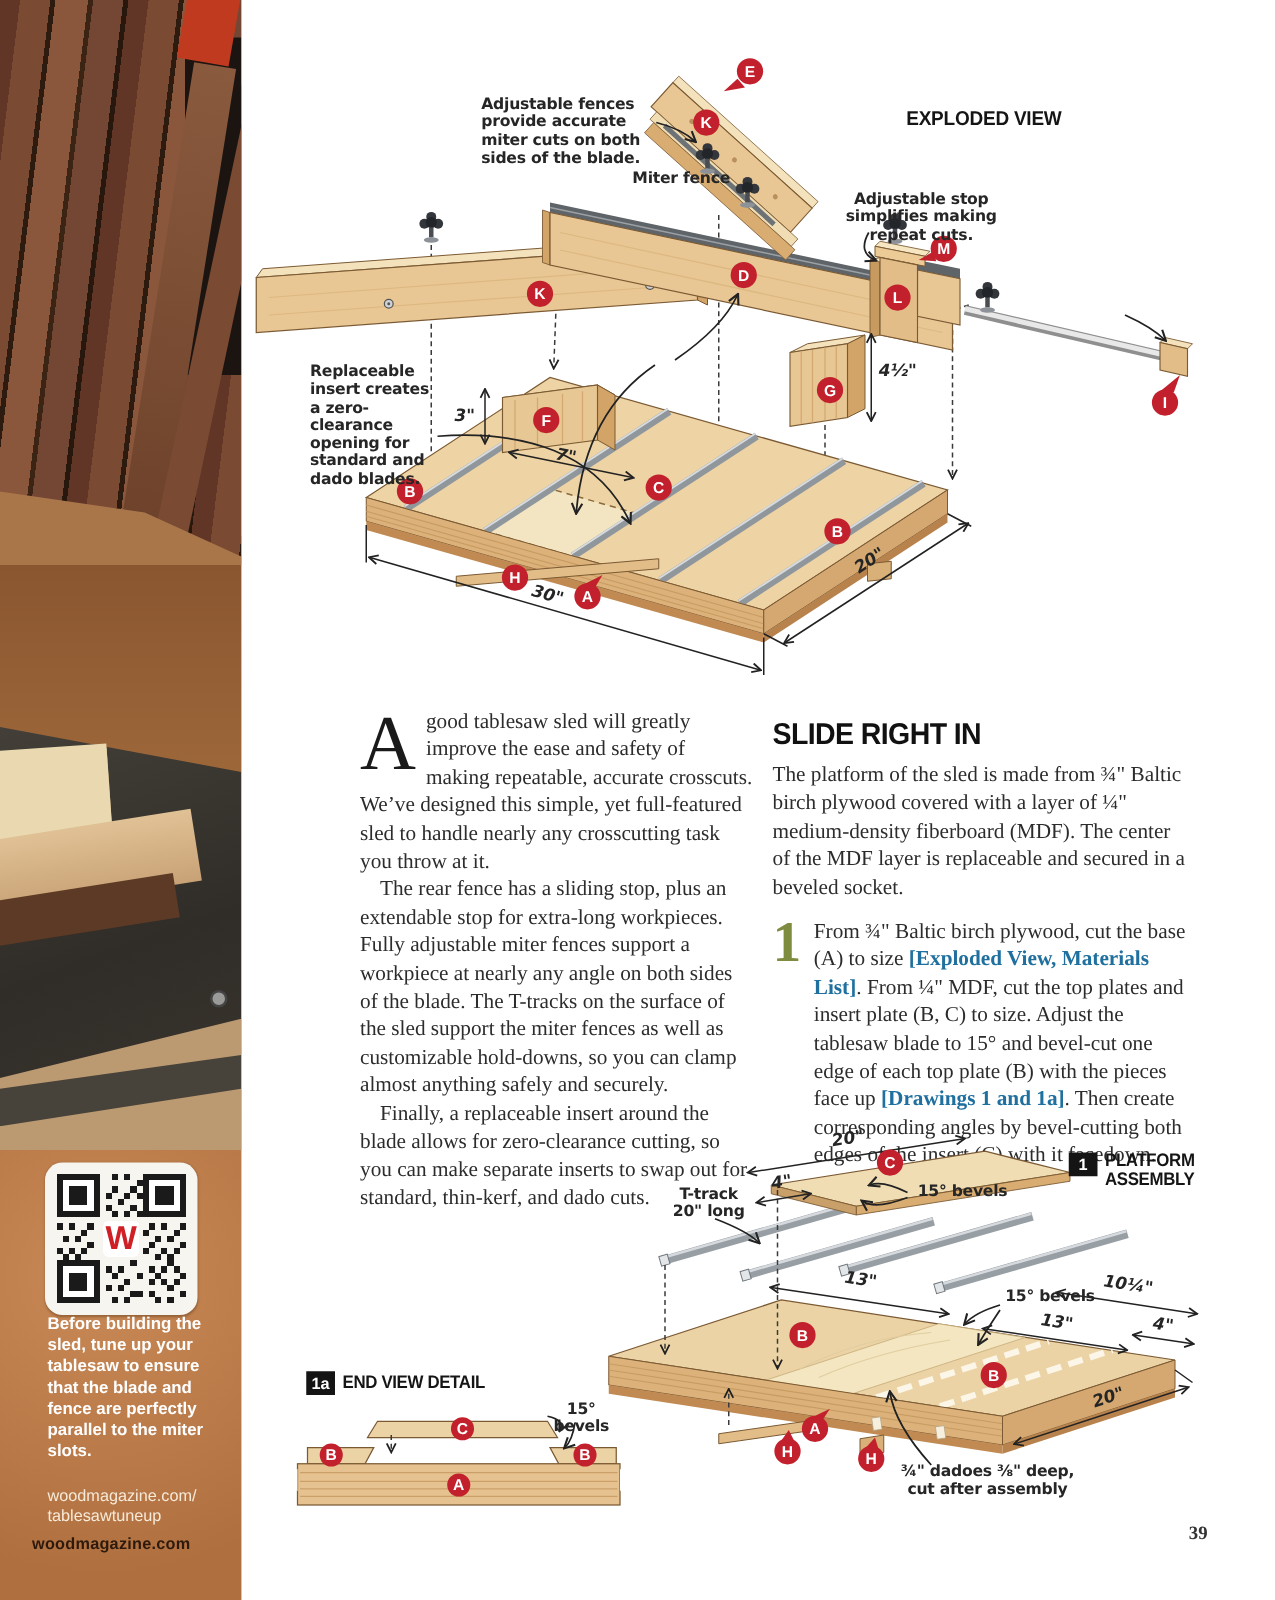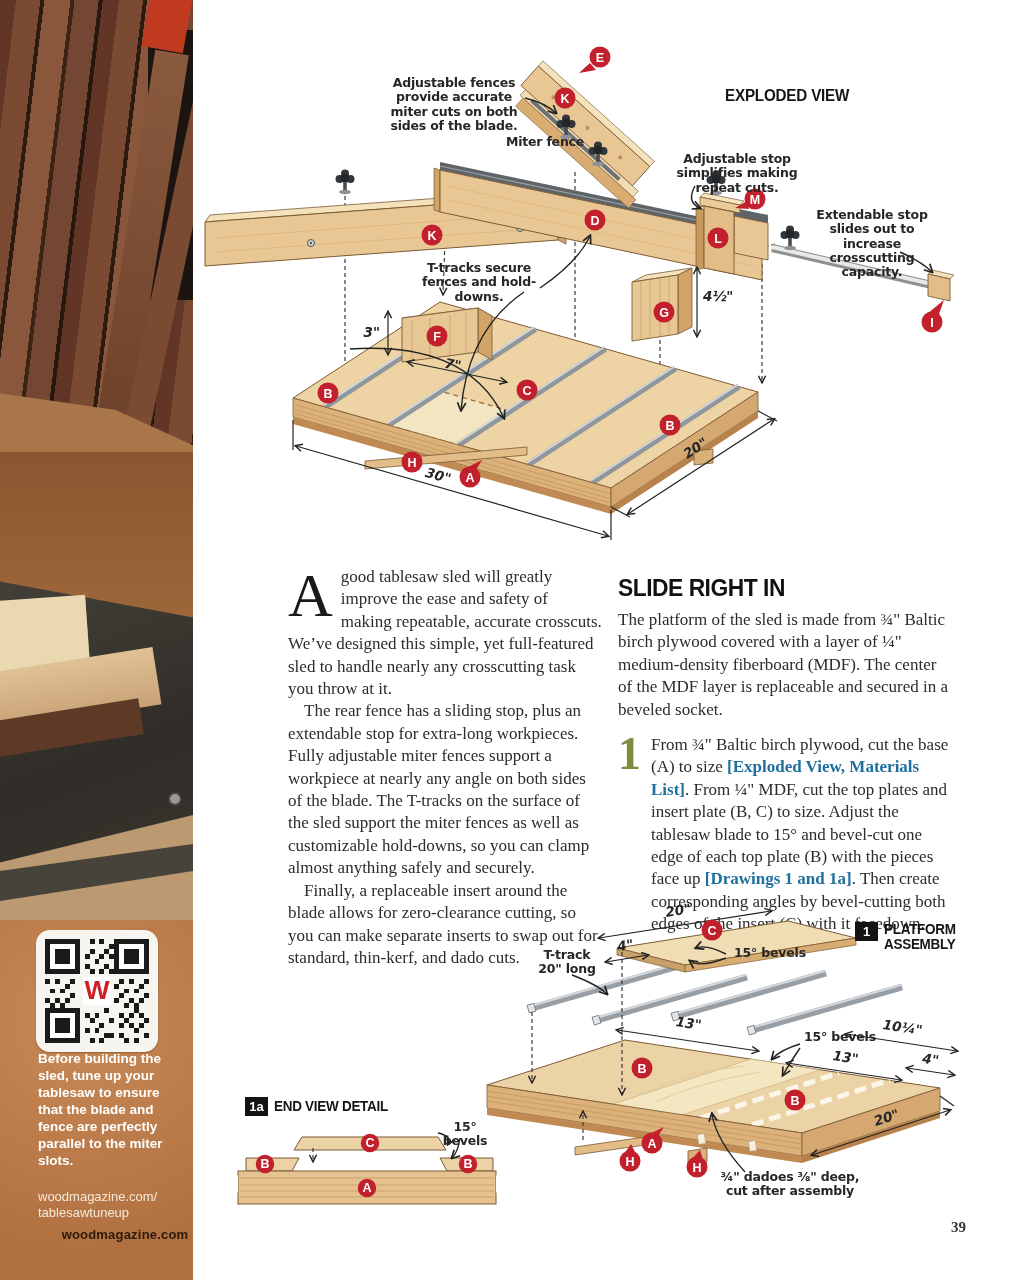--- a/index.html
+++ b/index.html
@@ -21,26 +21,26 @@
   .saw-ply{left:-8px;top:146px;width:96px;height:82px;background:#ead9b0;transform:rotate(-4deg);box-shadow:0 3px 0 #b99b6c;}
   .saw-bar{left:-12px;top:208px;width:170px;height:58px;background:linear-gradient(#e0c195,#c8a276);transform:rotate(-9deg);}
   .saw-walnut{left:-10px;top:258px;width:152px;height:36px;background:#5d3a26;transform:rotate(-9deg);}
   .saw-dust{left:0;top:340px;width:193px;height:128px;background:#bb9a72;clip-path:polygon(0 55%,100% 18%,100% 100%,0 100%);}
   .saw-metal{left:0;top:392px;width:193px;height:60px;background:#47423a;clip-path:polygon(0 45%,100% 0,100% 45%,0 95%);}
   .saw-screw{left:168px;top:340px;width:10px;height:10px;border-radius:50%;background:#9a9a98;border:2px solid #444;}
   .copper{left:0;top:920px;width:193px;height:360px;background:radial-gradient(circle at 42% 28%,#c98a57,#b06f3f 85%);}
   .qr-card{left:36px;top:930px;width:122px;height:122px;background:#f7f5f0;border-radius:14px;box-shadow:0 1px 2px rgba(60,30,0,.35);}
   .side-cap{left:38px;top:1050px;width:128px;font:700 13.5px/17px "Liberation Sans",sans-serif;color:#ffffff;}
   .side-url{left:38px;top:1189px;width:130px;font:400 13px/16px "Liberation Sans",sans-serif;color:#f6ead9;}
-  .side-footer{left:0;top:1227px;width:178px;text-align:center;font:700 13px "Liberation Sans",sans-serif;color:#2e1a0c;letter-spacing:.2px;margin-left:36px;}
+  .side-footer{left:0;top:1227px;width:178px;text-align:center;font:700 13px "Liberation Sans",sans-serif;color:#2e1a0c;letter-spacing:.2px;}
   .pageno{left:920px;top:1219px;width:46px;text-align:right;font:700 15px "Liberation Serif","DejaVu Serif",serif;color:#333;}
 
   
   .note{position:absolute;font:600 12.5px/1.14 "DejaVu Sans",sans-serif;color:#262626;letter-spacing:-.2px;text-align:center;}
-  .t-right{text-align:center;} .t-center{text-align:center;}
+  .t-right{text-align:left;} .t-center{text-align:center;}
   .fig-head{position:absolute;font:700 16px/1 "Liberation Sans",sans-serif;color:#151515;letter-spacing:-.2px;transform:scaleX(.95);transform-origin:left;}
   .figtitle{position:absolute;display:flex;gap:6px;align-items:flex-start;}
   .figbox{background:#141414;color:#fff;font:700 13px/19px "Liberation Sans",sans-serif;text-align:center;height:19px;min-width:19px;padding:0 2px;flex:none;}
   .figlines{font:700 14.5px/15px "Liberation Sans",sans-serif;color:#151515;letter-spacing:-.3px;transform:scaleX(.93);transform-origin:left;}
 
   
   .colL{left:288px;top:566px;width:315px;font:17px/22.4px "Liberation Serif","DejaVu Serif",serif;color:#2c2c2c;}
   .colL p{margin:0;} .ind{text-indent:16px;}
   .dropcap{float:left;font:400 62px/50px "Liberation Serif","DejaVu Serif",serif;color:#1a1a1a;margin:4px 8px 0 0;}
   .colR{left:618px;top:560px;width:332px;font:17px/22.4px "Liberation Serif","DejaVu Serif",serif;color:#2c2c2c;margin-top:16px;}
@@ -326,22 +326,21 @@
           <use href="#redc"></use>
           <text class="circtext" text-anchor="middle" y="4.5">A</text>
         </g>
     </g>
   </svg>
 
   <div class="fig-head" style="left:725px;top:88px;width:140px;">EXPLODED VIEW</div>
   <div class="note t-right" style="left:385px;top:76px;width:138px;">Adjustable fences provide accurate miter cuts on both sides of the blade.</div>
   <div class="note" style="left:505px;top:135px;width:80px;">Miter fence</div>
   <div class="note t-center" style="left:662px;top:152px;width:150px;">Adjustable stop simplifies making repeat cuts.</div>
-  <div class="note t-center" style="left:802px;top:208px;width:140px;">Extendable stop slides out to increase crosscutting capacity.</div>
-  <div class="note t-center" style="left:415px;top:261px;width:128px;">T-tracks secure fences and hold-downs.</div>
+  <div class="note t-right" style="left:248px;top:290px;width:102px;">Replaceable insert creates a zero-clearance opening for standard and dado blades.</div>
 
   <div class="abs colL">
     <p><span class="dropcap">A</span><span>good tablesaw sled will greatly improve the ease and safety of making repeatable, accurate crosscuts. We’ve designed this simple, yet full-featured sled to handle nearly any crosscutting task you throw at it.</span></p>
     <p class="ind">The rear fence has a sliding stop, plus an extendable stop for extra-long workpieces. Fully adjustable miter fences support a workpiece at nearly any angle on both sides of the blade. The T-tracks on the surface of the sled support the miter fences as well as customizable hold-downs, so you can clamp almost anything safely and securely.</p>
     <p class="ind">Finally, a replaceable insert around the blade allows for zero-clearance cutting, so you can make separate inserts to swap out for standard, thin-kerf, and dado cuts.</p>
   </div>
 
   <div class="abs colR">
     <h2 class="h2">SLIDE RIGHT IN</h2>
     <p style="margin:0">The platform of the sled is made from ¾" Baltic birch plywood covered with a layer of ¼" medium-density fiberboard (MDF). The center of the MDF layer is replaceable and secured in a beveled socket.</p>

